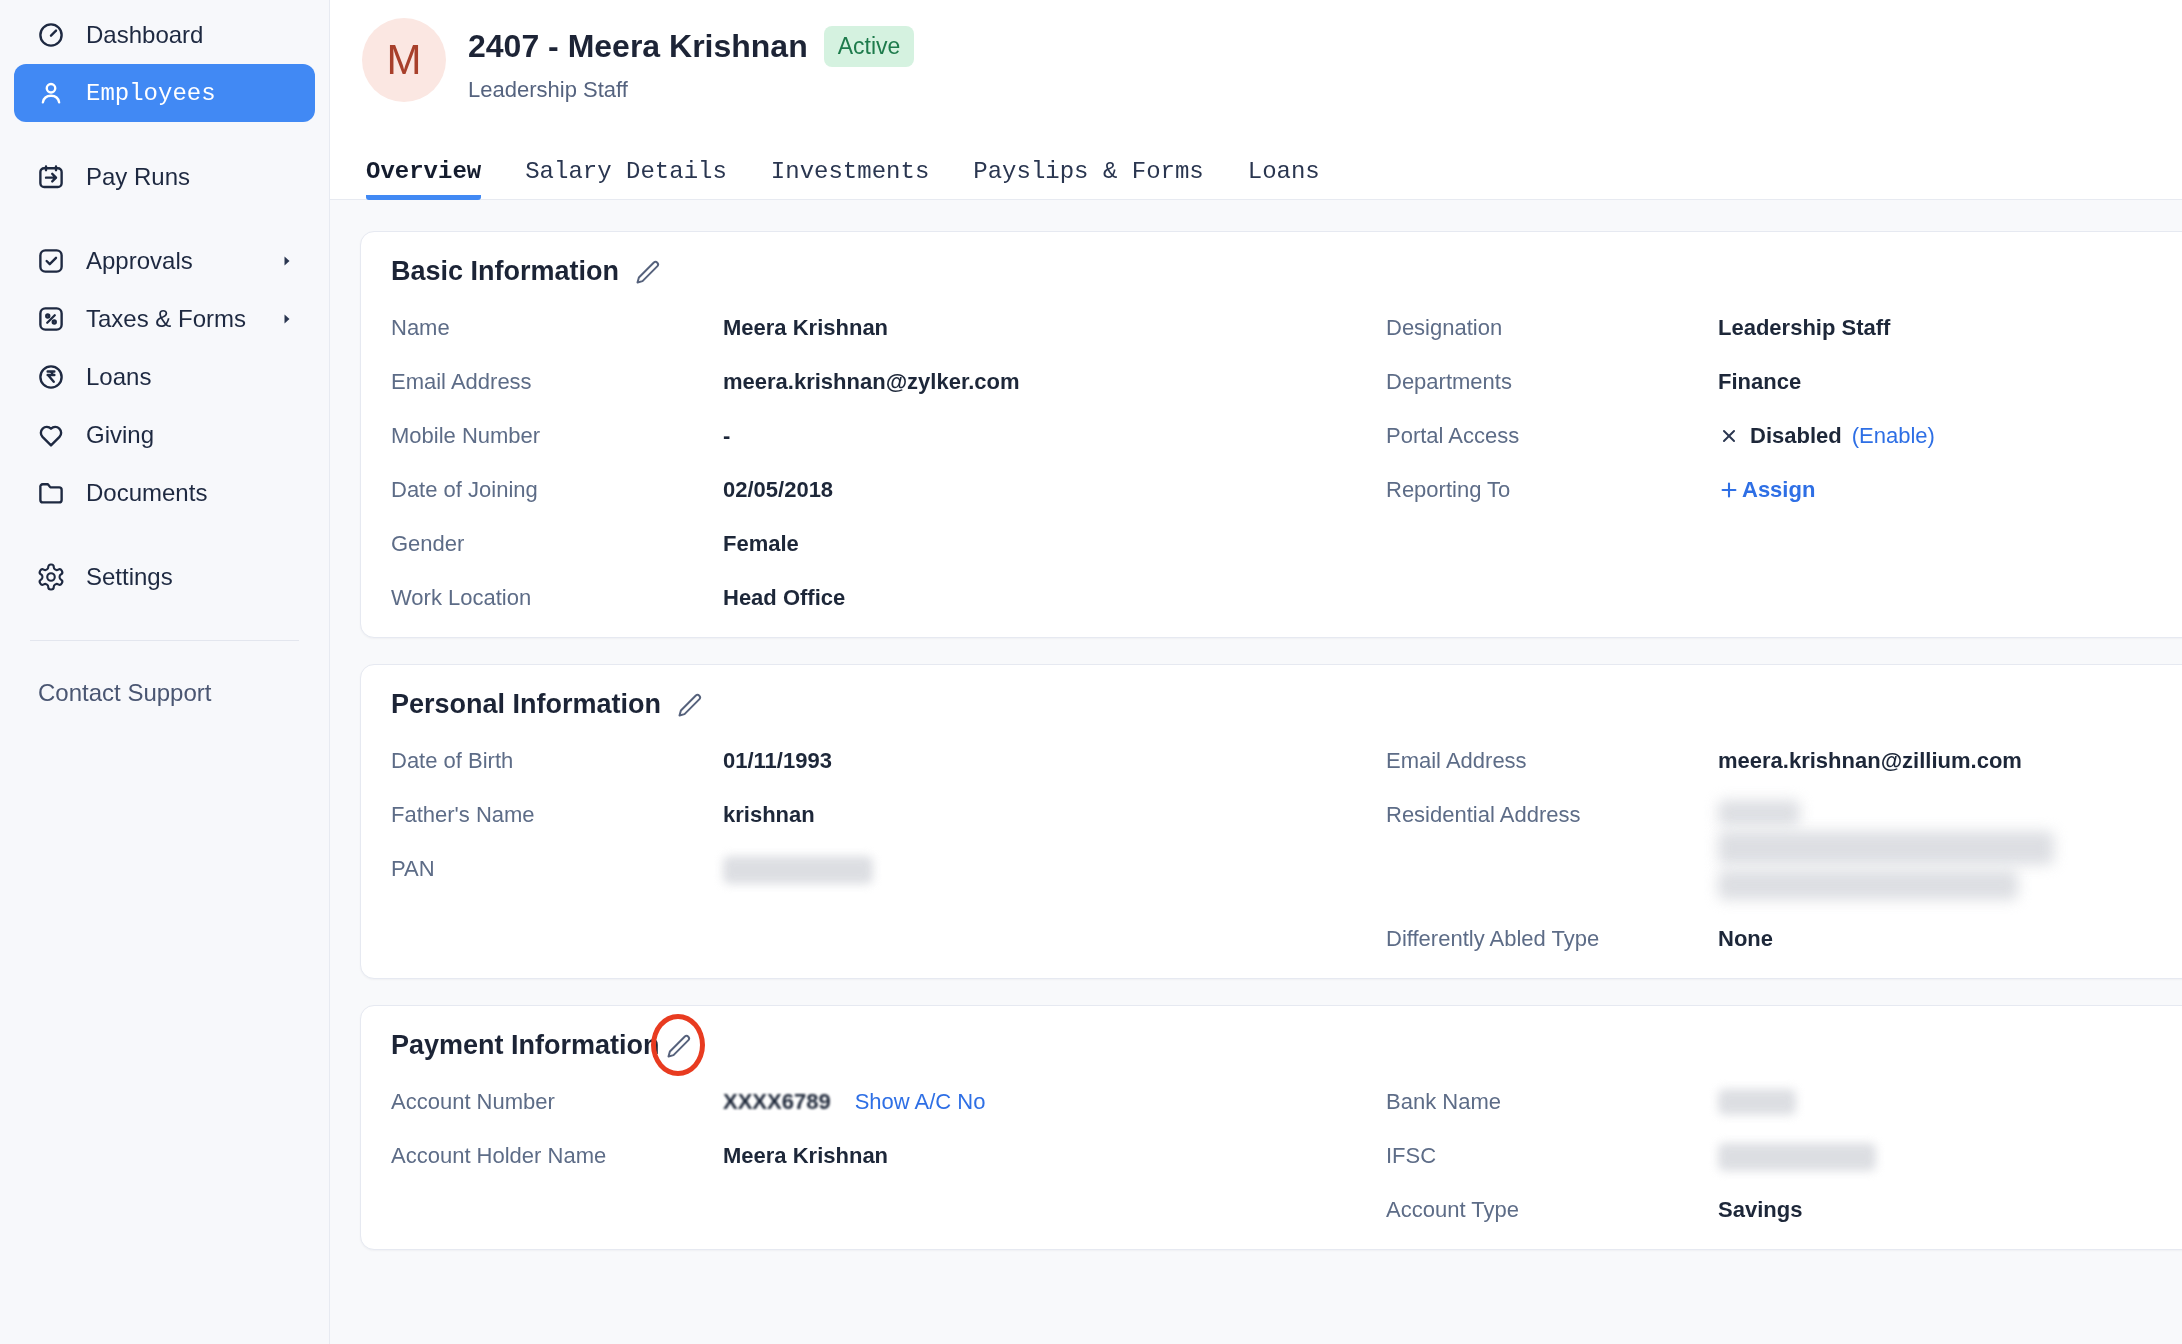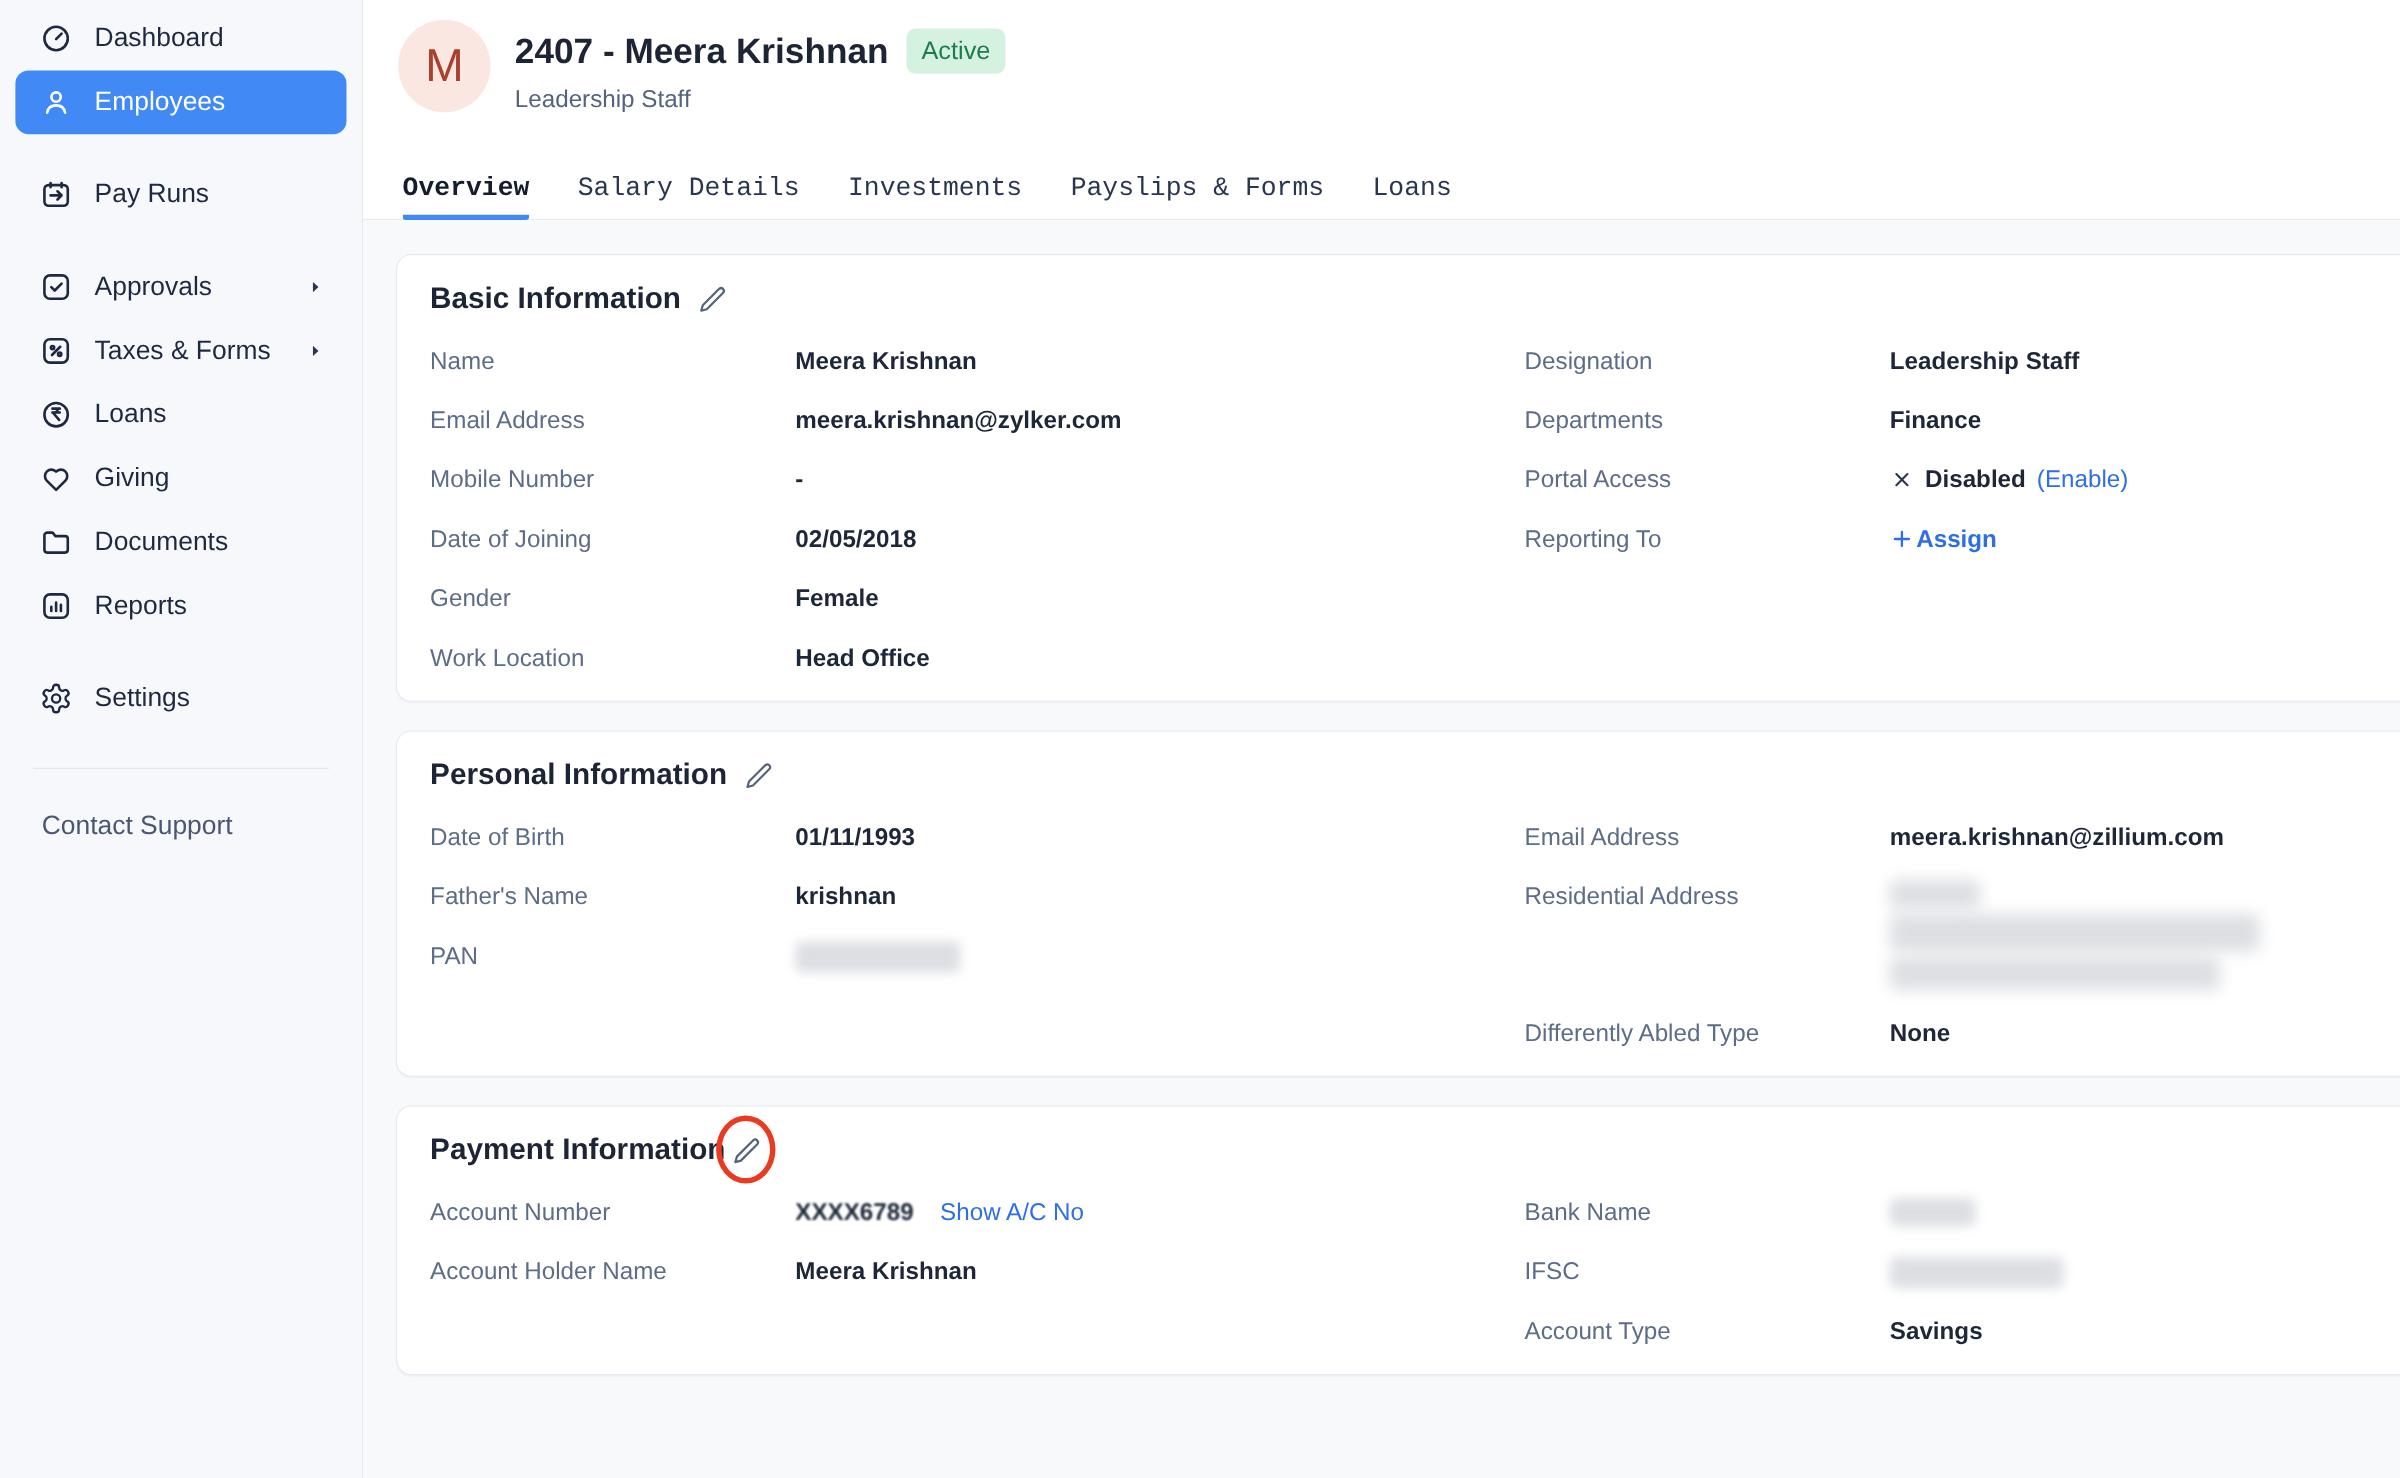--- a/index.html
+++ b/index.html
@@ -22,21 +22,21 @@
     padding-top:6px; display:flex; flex-direction:column;
   }
   .sb-group{margin-top:26px;}
   .sb-group:first-child{margin-top:0;}
   .sb-item{
     display:flex; align-items:center; height:58px; margin:0 14px;
     padding-left:22px; border-radius:12px; cursor:pointer;
     font-size:24px; font-weight:500; color:#1e2941; position:relative;
   }
   .sb-item .sb-icon{width:30px;height:30px;margin-right:20px;flex:none;color:#1e2941;}
-  .sb-item.selected{background:var(--accent); color:#fff;}
+  .sb-item.selected{background:var(--accent); color:#fff;font-family:Liberation Mono, monospace;}
   .sb-item.selected .sb-icon{color:#fff;}
   .sb-chevron{position:absolute; right:18px; width:20px; height:20px; color:#2a3650;}
   .sb-divider{height:1px;background:#e3e6ee;margin:34px 30px 0 30px;}
   .contact-support{
     margin-top:38px; padding-left:38px; font-size:24px; color:#4a5672;
     cursor:pointer; text-decoration:none;
   }
   
   .main{flex:1; display:flex; flex-direction:column; background:#fff; min-width:0;}
   .emp-header{display:flex; align-items:flex-start; padding:18px 0 0 32px; height:130px;}
@@ -165,27 +165,20 @@
             <path d="M12 20.3 5.2 13.5a4.7 4.7 0 1 1 6.8-6.5 4.7 4.7 0 1 1 6.8 6.5Z"></path>
           </svg>
         <span>Giving</span>
       </div>
       <div class="sb-item">
         <svg class="sb-icon" viewBox="0 0 24 24" fill="none" stroke="currentColor" stroke-width="1.9" stroke-linecap="round" stroke-linejoin="round">
             <path d="M3.5 7.5v10a2 2 0 0 0 2 2h13a2 2 0 0 0 2-2v-8a2 2 0 0 0-2-2h-7l-2-2.5h-4a2 2 0 0 0-2 2.5z"></path>
           </svg>
         <span>Documents</span>
       </div>
-      <div class="sb-item">
-        <svg class="sb-icon" viewBox="0 0 24 24" fill="none" stroke="currentColor" stroke-width="1.9" stroke-linecap="round" stroke-linejoin="round">
-            <rect x="3.5" y="3.5" width="17" height="17" rx="4"></rect>
-            <path d="M8.5 15.5v-3M12 15.5v-6M15.5 15.5v-4.5"></path>
-          </svg>
-        <span>Reports</span>
-      </div>
     </div>
     <div class="sb-group">
       <div class="sb-item">
         <svg class="sb-icon" viewBox="0 0 24 24" fill="none" stroke="currentColor" stroke-width="1.7" stroke-linecap="round" stroke-linejoin="round">
             <path d="M12.22 2h-.44a2 2 0 0 0-2 2v.18a2 2 0 0 1-1 1.73l-.43.25a2 2 0 0 1-2 0l-.15-.08a2 2 0 0 0-2.73.73l-.22.38a2 2 0 0 0 .73 2.73l.15.1a2 2 0 0 1 1 1.72v.51a2 2 0 0 1-1 1.74l-.15.09a2 2 0 0 0-.73 2.73l.22.38a2 2 0 0 0 2.73.73l.15-.08a2 2 0 0 1 2 0l.43.25a2 2 0 0 1 1 1.73V20a2 2 0 0 0 2 2h.44a2 2 0 0 0 2-2v-.18a2 2 0 0 1 1-1.73l.43-.25a2 2 0 0 1 2 0l.15.08a2 2 0 0 0 2.73-.73l.22-.39a2 2 0 0 0-.73-2.73l-.15-.08a2 2 0 0 1-1-1.74v-.5a2 2 0 0 1 1-1.74l.15-.09a2 2 0 0 0 .73-2.73l-.22-.38a2 2 0 0 0-2.73-.73l-.15.08a2 2 0 0 1-2 0l-.43-.25a2 2 0 0 1-1-1.73V4a2 2 0 0 0-2-2z"></path>
             <circle cx="12" cy="12" r="3"></circle>
           </svg>
         <span>Settings</span>
       </div>
     </div>

